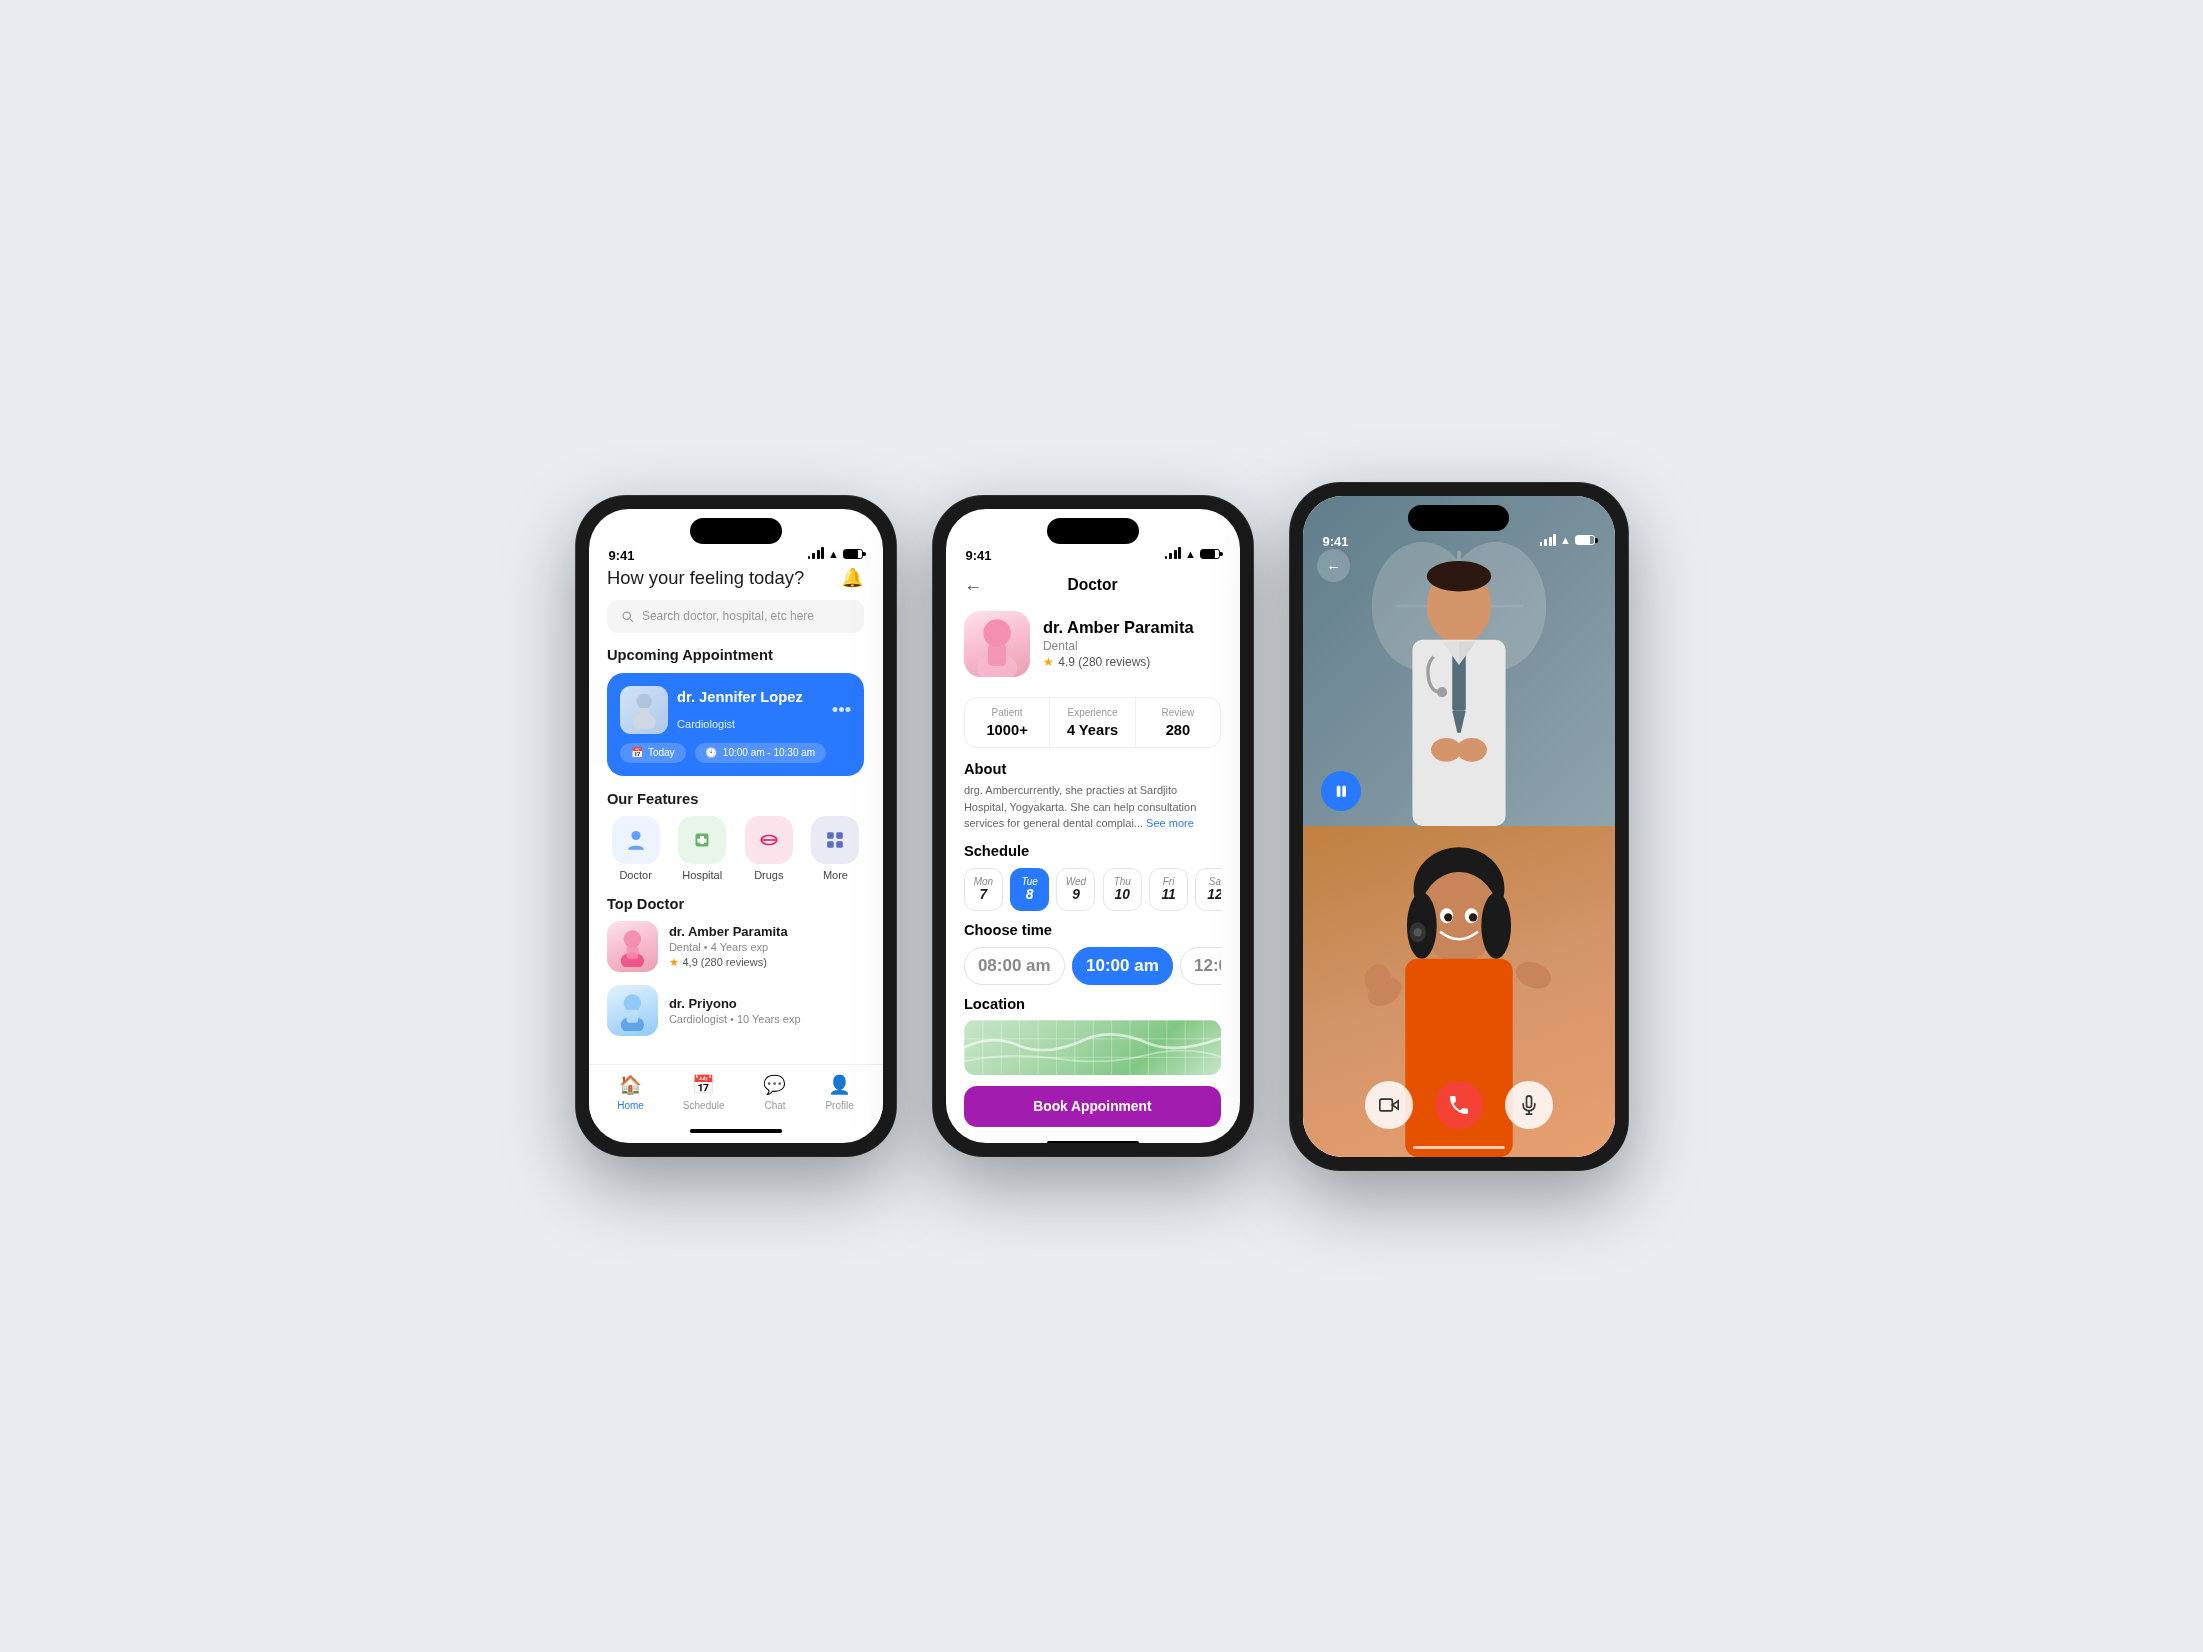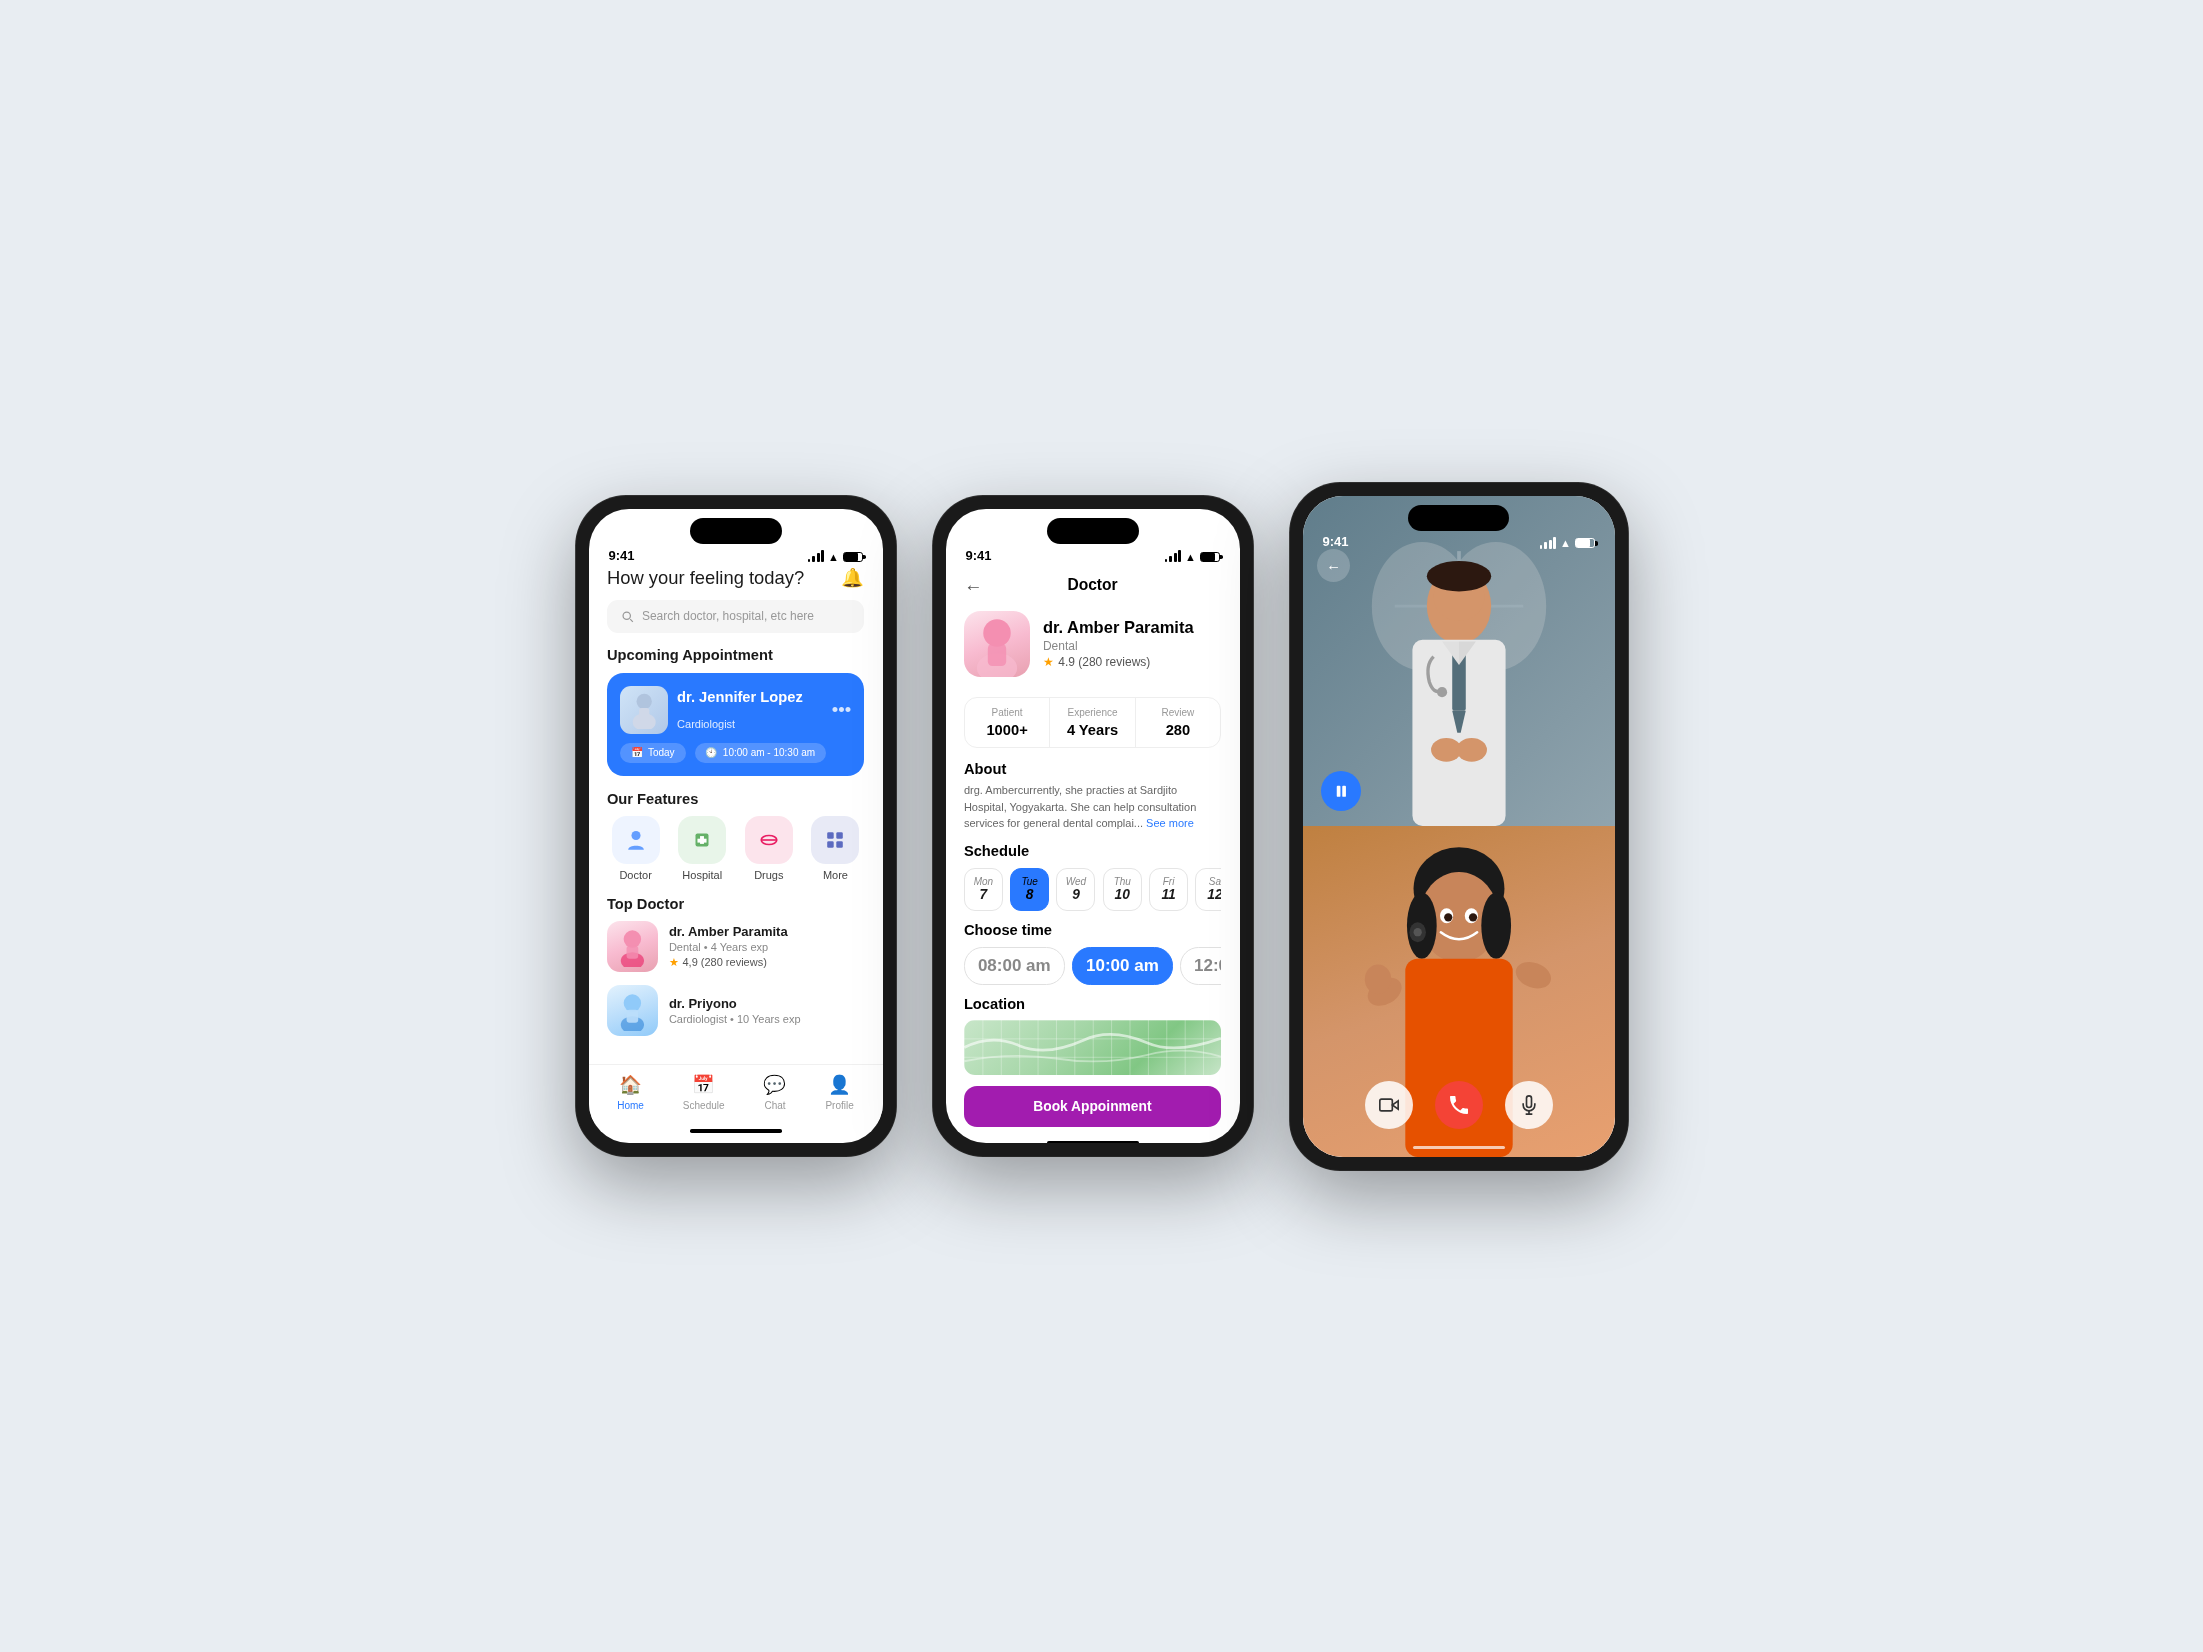--- a/index.html
+++ b/index.html
@@ -44,21 +44,21 @@
       margin: 9.2px auto 0;
       display: block;
     }
     .phone-1 .dynamic-island, .phone-2 .dynamic-island { width: 92px; height: 26px; }
     .phone-3 .dynamic-island { width: 101px; height: 27.5px; }
 
     
     .status-bar {
       display: flex;
       justify-content: space-between;
-      align-items: flex-end;
+      align-items: flex-start;
       padding: 3.7px 20px 3.7px;
       font-size: 12px;
       font-weight: 600;
     }
     .status-time { font-weight: 700; font-size: 13px; }
     .status-icons { display: flex; gap: 3.7px; align-items: center; }
     .signal-bars { display: flex; gap: 1.8px; align-items: flex-end; height: 11px; }
     .signal-bar { width: 2.8px; background: #000; border-radius: 0.9px; }
     .signal-bar:nth-child(1) { height: 3.7px; }
     .signal-bar:nth-child(2) { height: 6.4px; }
@@ -177,21 +177,21 @@
     .see-more { color: #2979ff; }
 
     .schedule-section { padding: 0 18.4px 11px; }
     .schedule-title { font-size: 14.7px; font-weight: 700; margin-bottom: 9.2px; }
     .days-row { display: flex; gap: 7.3px; overflow: hidden; }
     .day-btn {
       display: flex; flex-direction: column; align-items: center;
       padding: 7.3px 11px; border-radius: 11px; border: 0.9px solid #e5e5e5;
       cursor: pointer; min-width: 39px; font-style: italic;
     }
-    .day-btn.active { background: #2979ff; border-color: #2979ff; color: #000000; }
+    .day-btn.active { background: #2979ff; border-color: #2979ff; color: #ffffff; }
     .day-name { font-size: 10px; color: inherit; }
     .day-num { font-size: 13.8px; font-weight: 700; }
     .day-btn:not(.active) .day-name { color: #888; }
     .day-btn:not(.active) .day-num { color: #1a1a1a; }
 
     .time-section { padding: 0 18.4px 11px; }
     .time-title { font-size: 14.7px; font-weight: 700; margin-bottom: 9.2px; }
     .times-row { display: flex; gap: 7.3px; overflow: hidden; }
     .time-btn {
       padding: 8.3px 13px; border-radius: 18.4px; border: 1.4px solid #e0e0e0;

